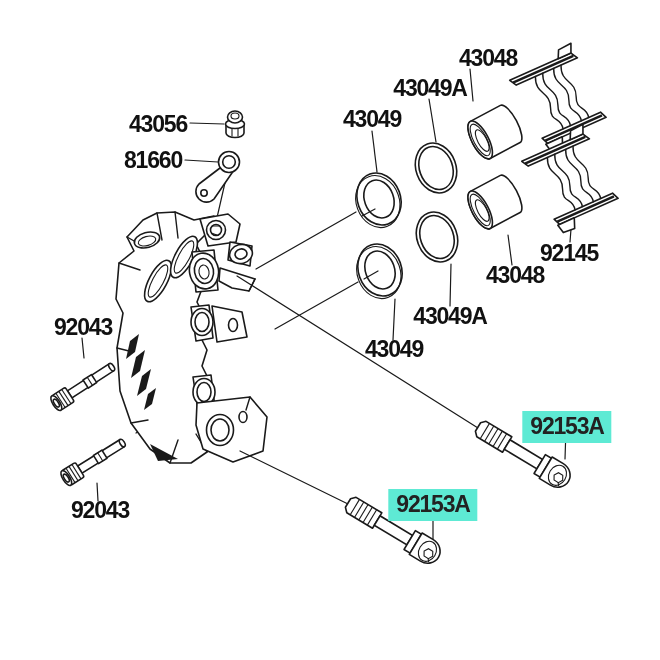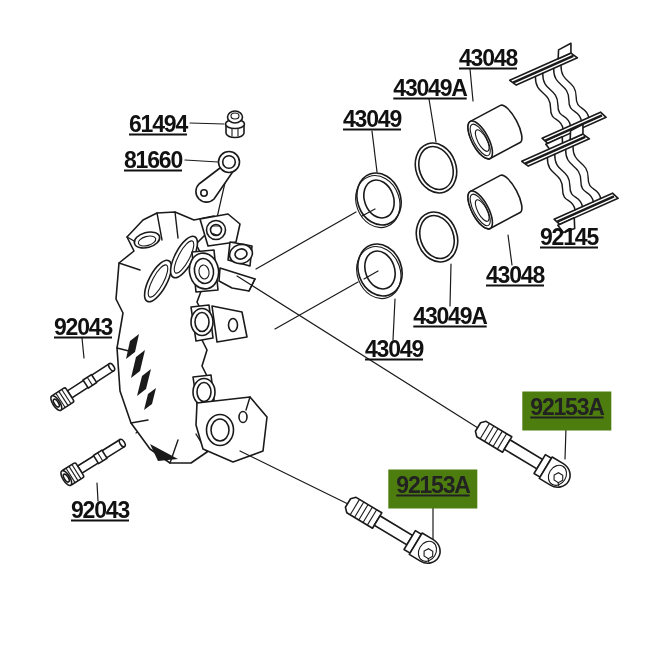--- a/index.html
+++ b/index.html
@@ -6,22 +6,22 @@
   #stage{position:relative;width:660px;height:660px;background:#ffffff;overflow:hidden;
          font-family:"Liberation Sans", sans-serif;}
   #art{position:absolute;left:0;top:0;}
   .pt{fill:#ffffff;stroke:#1a1a1a;stroke-width:1.6;stroke-linejoin:round;}
   .ln{fill:none;stroke:#1a1a1a;stroke-width:1.4;stroke-linecap:round;}
   .lnt{fill:none;stroke:#1a1a1a;stroke-width:1.2;stroke-linecap:round;}
   .dk{fill:#1a1a1a;stroke:none;}
   .thin{fill:none;stroke:#1a1a1a;stroke-width:1.1;}
   .lbl{position:absolute;transform:translate(-50%,-50%);color:#111;
        font-weight:bold;font-size:23px;letter-spacing:-1.2px;white-space:nowrap;
-       line-height:1;cursor:pointer;text-decoration:underline;}
-  .lbl.hl{background:#4d7c0f;color:#222;padding:4px 8px 12px 8px;}
+       line-height:1;cursor:pointer;}
+  .lbl.hl{background:#5eead4;color:#222;padding:4px 8px 5px 8px;margin-top:16px;}
 </style>
 </head>
 <body>
 
 <div id="stage">
 
 <svg id="art" width="660" height="660" viewBox="0 0 660 660">
 
   <g>
     <line class="lnt" x1="190" y1="123" x2="224" y2="124"></line>
@@ -236,26 +236,26 @@
   </g>
 
   <g>
     <path class="pt" d="M 220,168 L 199,184 A 9.5,9.5 0 1 0 214,199 L 234,170 Z"></path>
     <circle class="pt" cx="229" cy="162" r="10.5"></circle>
     <circle class="pt" cx="229" cy="162" r="6.3"></circle>
     <circle class="pt" cx="204" cy="193" r="3.2"></circle>
   </g>
 </svg>
 
-  <div class="lbl" style="left:158px;top:124px">61494</div>
+  <div class="lbl" style="left:158px;top:124px">43056</div>
   <div class="lbl" style="left:153px;top:160px">81660</div>
   <div class="lbl" style="left:372px;top:119px">43049</div>
   <div class="lbl" style="left:430px;top:88px">43049A</div>
   <div class="lbl" style="left:488px;top:58px">43048</div>
-  <div class="lbl" style="left:569px;top:237px">92145</div>
+  <div class="lbl" style="left:569px;top:253px">92145</div>
   <div class="lbl" style="left:515px;top:275px">43048</div>
   <div class="lbl" style="left:450px;top:316px">43049A</div>
   <div class="lbl" style="left:394px;top:349px">43049</div>
   <div class="lbl" style="left:83px;top:327px">92043</div>
   <div class="lbl" style="left:100px;top:510px">92043</div>
   <div class="lbl hl" style="left:567px;top:411px">92153A</div>
   <div class="lbl hl" style="left:433px;top:489px">92153A</div>
 
 </div>
 

